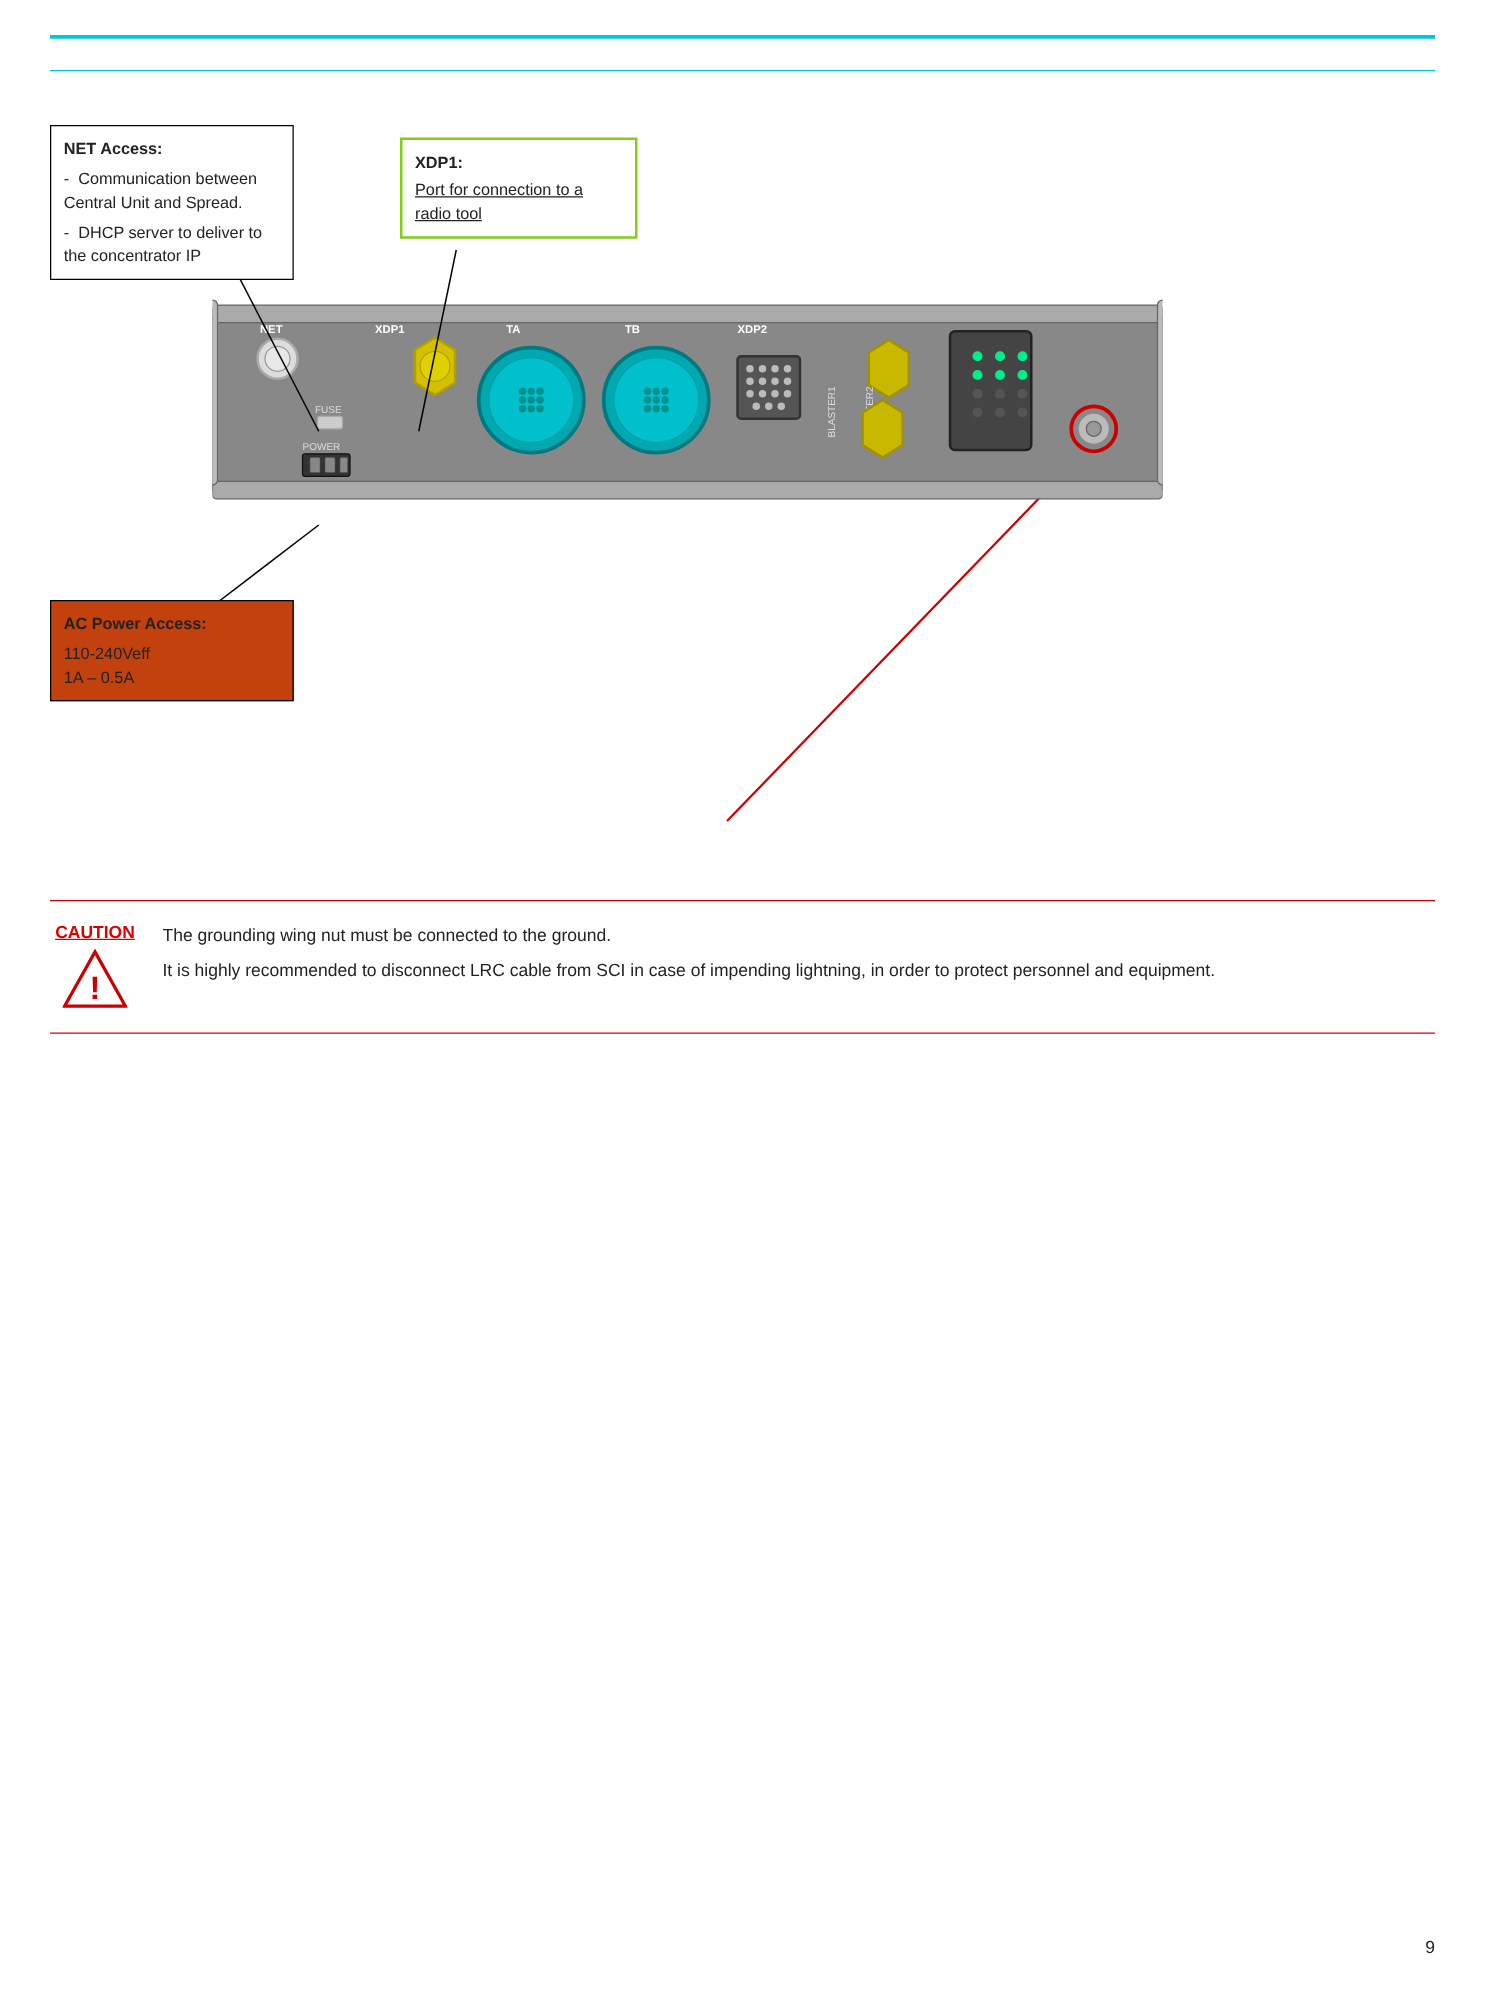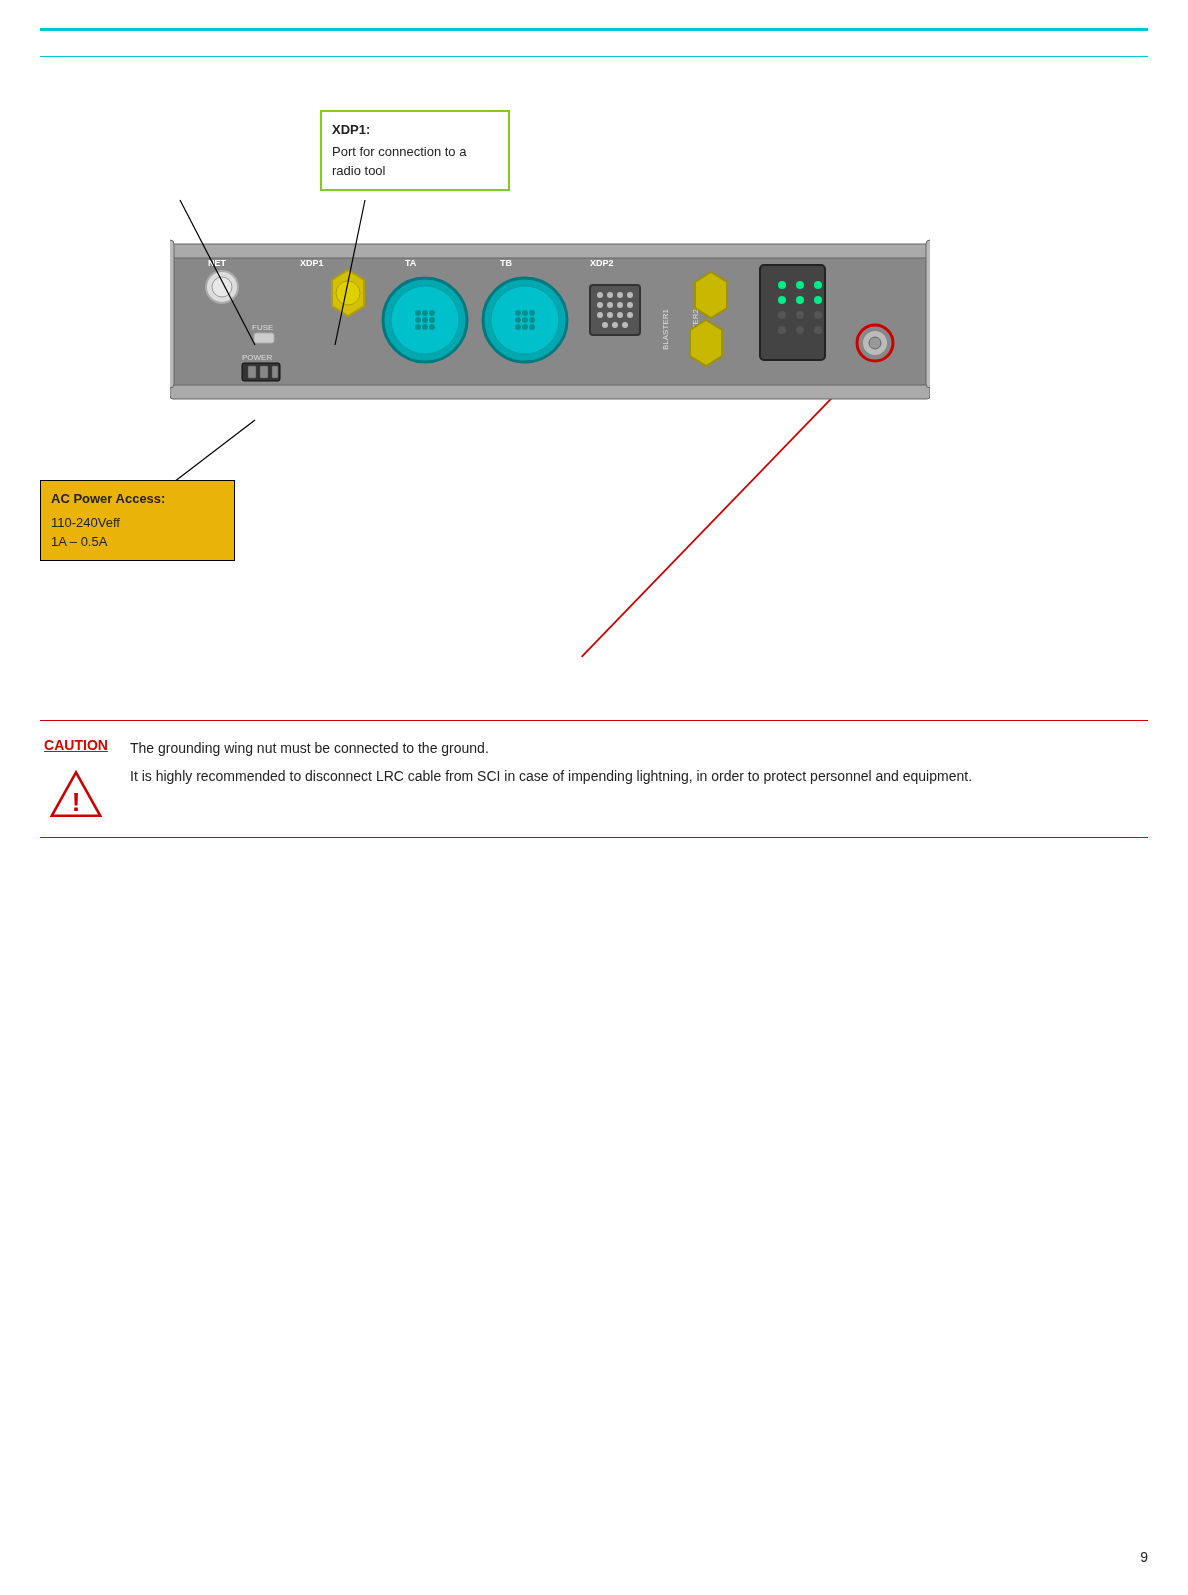--- a/index.html
+++ b/index.html
@@ -83,21 +83,21 @@
       font-weight: bold;
     }
 
     
     .callout-power {
       position: absolute;
       top: 390px;
       left: 0px;
       width: 195px;
       border: 1.5px solid #000;
-      background: #eab308;
+      background: #c2410c;
       padding: 8px 10px;
       font-size: 13px;
       line-height: 1.5;
       z-index: 10;
     }
     .callout-power .title {
       font-weight: bold;
     }
 
     
@@ -136,21 +136,21 @@
       align-items: flex-start;
       gap: 18px;
       padding: 16px 0;
       border-bottom: 1.5px solid #d00;
     }
 
     .caution-left {
       display: flex;
       flex-direction: column;
       align-items: center;
-      gap: 16px;
+      gap: 5px;
       min-width: 72px;
     }
 
     .caution-label {
       color: #d00;
       font-weight: bold;
       font-size: 14px;
       text-decoration: underline;
       white-space: nowrap;
     }
@@ -184,24 +184,31 @@
 </head>
 <body>
 
 <div class="top-line"></div>
 <div class="bottom-line"></div>
 
 <div class="content">
 
   <div class="diagram-area">
 
+    <div class="callout-net">
+      <div class="title">NET Access:</div>
+      <div style="margin-top:4px;">
+        <div>-&nbsp; Communication between Central Unit and Spread.</div>
+        <div style="margin-top:4px;">-&nbsp; DHCP server to deliver to the concentrator IP</div>
+      </div>
+    </div>
 
     <div class="callout-xdp1">
       <div class="title">XDP1:</div>
-      <div style="margin-top:2px;">Port for connection to a radio tool</div>
+      <div style="margin-top:2px;text-decoration:underline;">Port for connection to a radio tool</div>
     </div>
 
     <div class="callout-power">
       <div class="title">AC Power Access:</div>
       <div style="margin-top:4px;">
         <div>110-240Veff</div>
         <div>1A – 0.5A</div>
       </div>
     </div>
 

